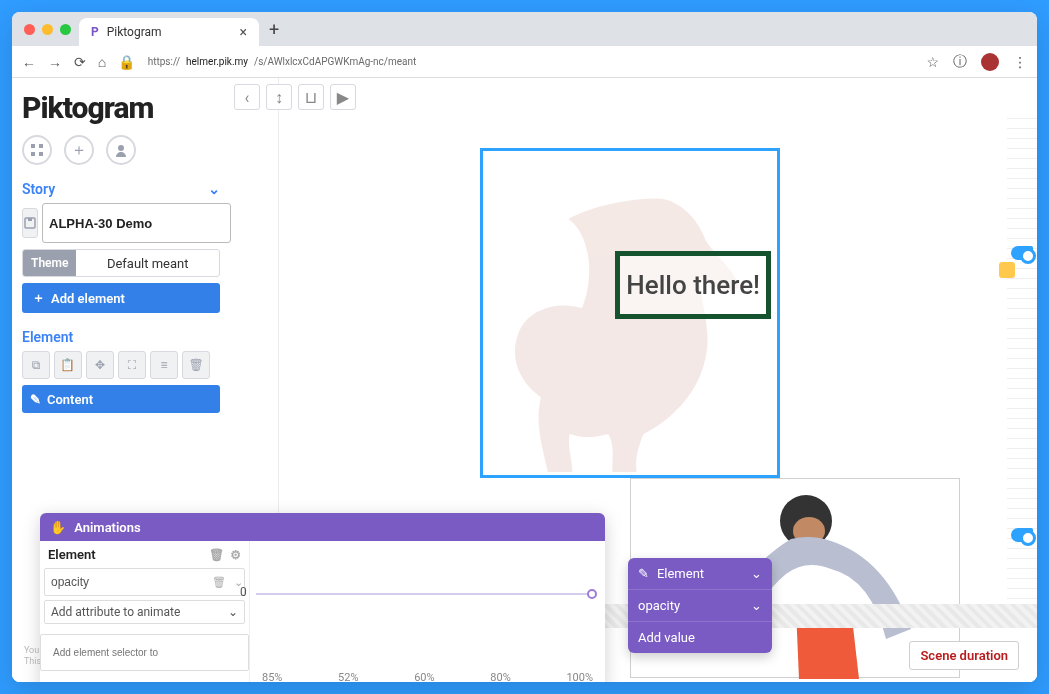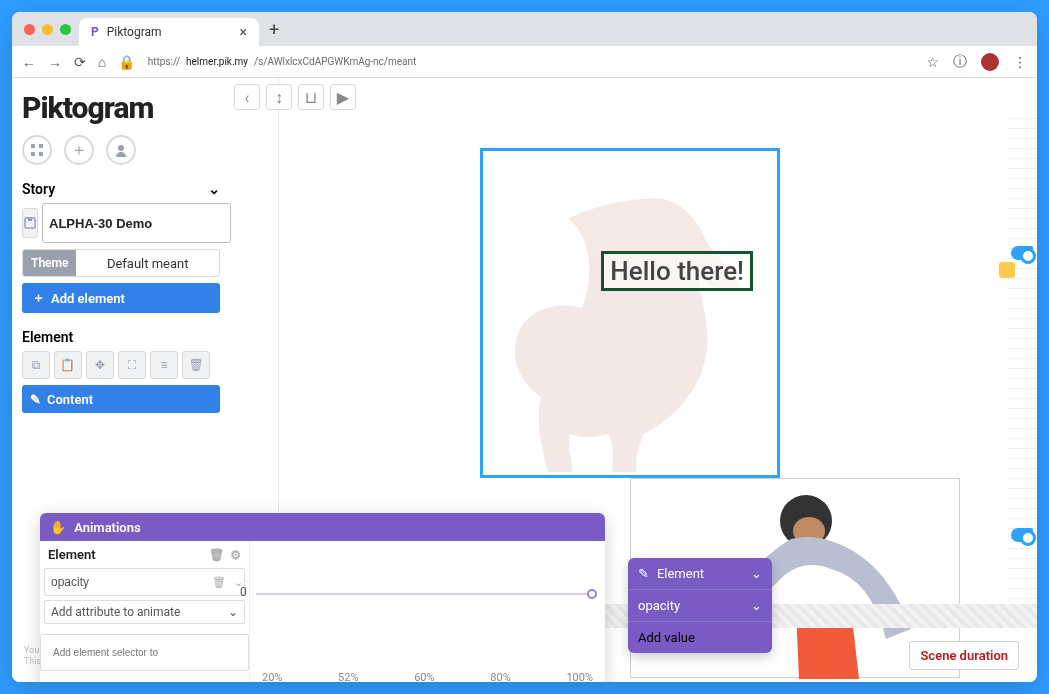--- a/index.html
+++ b/index.html
@@ -74,39 +74,39 @@
       padding: 8px 10px;
       display:flex;
       flex-direction:column;
       gap:6px;
       position:relative;
       z-index:2;
     }
     .logo { font-size: 30px; font-weight: 800; color:#222; letter-spacing:-1px; margin-top:4px;}
     .logo-btns { display:flex; gap:12px; margin-top:4px;}
     .round-btn { width:30px;height:30px;border:2px solid #d7d9de;border-radius:50%;display:flex;align-items:center;justify-content:center;color:#9aa0ad;}
-    .section-hdr { display:flex;justify-content:space-between;align-items:center;color:#000000;font-weight:600;margin-top:10px;font-size:14px;}
+    .section-hdr { display:flex;justify-content:space-between;align-items:center;color:#3b82f6;font-weight:600;margin-top:10px;font-size:14px;}
     .row { display:flex; gap:4px; align-items:center;}
     .sq-btn { width:30px;height:30px;border:1px solid #d7d9de;background:#f0f1f3;border-radius:3px;display:flex;align-items:center;justify-content:center;color:#9aa0ad;}
     .story-name { flex:1;height:40px;border:1px solid #bbb;border-radius:3px;padding:0 6px;font-size:13px;font-weight:600;color:#222;background:#fff;}
     .theme-row { display:flex;border:1px solid #d7d9de;border-radius:3px;overflow:hidden;height:28px;}
     .theme-lbl { background:#9aa0ad;color:#fff;font-weight:600;font-size:12px;padding:0 8px;display:flex;align-items:center;}
     .theme-val { flex:1;display:flex;align-items:center;justify-content:center;font-size:13px;color:#333;}
     .add-el { background:#3381e8;color:#fff;border-radius:3px;height:30px;display:flex;align-items:center;padding:0 10px;gap:6px;font-weight:600;font-size:13px;}
     .content-btn { background:#3381e8;color:#fff;border-radius:3px;height:28px;display:flex;align-items:center;padding:0 8px;gap:6px;font-weight:600;font-size:13px;width:100%;}
     .el-toolbar { display:flex; gap:4px;}
     .el-toolbar .sq-btn { width:28px;height:28px;font-size:12px;}
     
     .canvas { flex:1; position:relative; background:#fff; overflow:hidden;}
     .topbar { position:absolute; top:6px; left:0; display:flex; gap:6px; padding-left:4px; z-index:3;}
     .tb-btn { width:26px;height:26px;border:1px solid #d7d9de;border-radius:3px;display:flex;align-items:center;justify-content:center;color:#888;background:#fff;}
     .vgrid { position:absolute; top:0; left:48px; bottom:70px; border-left:1px solid #ececec;}
     .scene-box { position:absolute; left:250px; top:70px; width:300px; height:330px; border:3px solid #2da3ff;}
     .horse { position:absolute; inset:20px 10px 10px 10px; opacity:0.4; }
-    .hello { position:absolute; right:24px; top:100px; border:3px solid #14532d; padding:2px 6px; font-size:26px; font-weight:500; color:#444; background:rgba(255,255,255,0.5);}
+    .hello { position:absolute; right:6px; top:100px; border:5px solid #14532d; padding:14px 6px; font-size:26px; font-weight:500; color:#444; background:rgba(255,255,255,0.5);}
     .person-box { position:absolute; left:400px; top:400px; width:330px; height:200px; border:1px solid #d0d0d0;}
     .ruler { position:absolute; right:0; top:40px; bottom:70px; width:30px; background:repeating-linear-gradient(to bottom, #eee 0, #eee 1px, transparent 1px, transparent 10px);}
     .marker { position:absolute; right:4px; width:22px; height:14px; background:#2da3ff; border-radius:8px 2px 2px 8px;}
     .marker-yel { position:absolute; right:22px; width:16px; height:16px; background:#ffc94d; border-radius:3px;}
     .marker::after { content:''; position:absolute; right:-3px; top:2px; width:10px;height:10px;background:#fff;border:3px solid #2da3ff;border-radius:50%;}
     
     .anim-panel {
       position:absolute;
       left:28px; top:435px;
       width:565px;
@@ -139,21 +139,21 @@
       width:144px;
       background:#7a5bc3;
       border-radius:6px;
       color:#fff;
       font-size:13px;
       z-index:6;
       box-shadow:0 4px 12px rgba(0,0,0,0.2);
     }
     .popup-row { padding:8px 10px;display:flex;align-items:center;gap:8px;justify-content:space-between;}
     .popup-row + .popup-row { border-top:1px solid rgba(255,255,255,0.15);}
-    .popup-row.dim { color:#000000;}
+    .popup-row.dim { color:#ffffff;}
     
     .scene-dur {
       position:absolute;
       right:18px; bottom:12px;
       background:#fff;
       border:1px solid #cfcfcf;
       border-radius:3px;
       padding:6px 10px;
       font-size:13px;
       font-weight:600;
@@ -318,21 +318,21 @@
         </div>
         <div class="anim-right">
           <div style="height:32px;"></div>
           <div class="anim-slider">
             <span class="slider-val">0</span>
             <div class="slider-line"></div>
             <div class="slider-knob"></div>
           </div>
           <div style="height:40px;"></div>
           <div class="anim-ruler">
-            <span>20%</span>
+            <span>85%</span>
             <span>52%</span>
             <span>60%</span>
             <span>80%</span>
             <span>100%</span>
           </div>
         </div>
       </div>
 
     </div>
 

